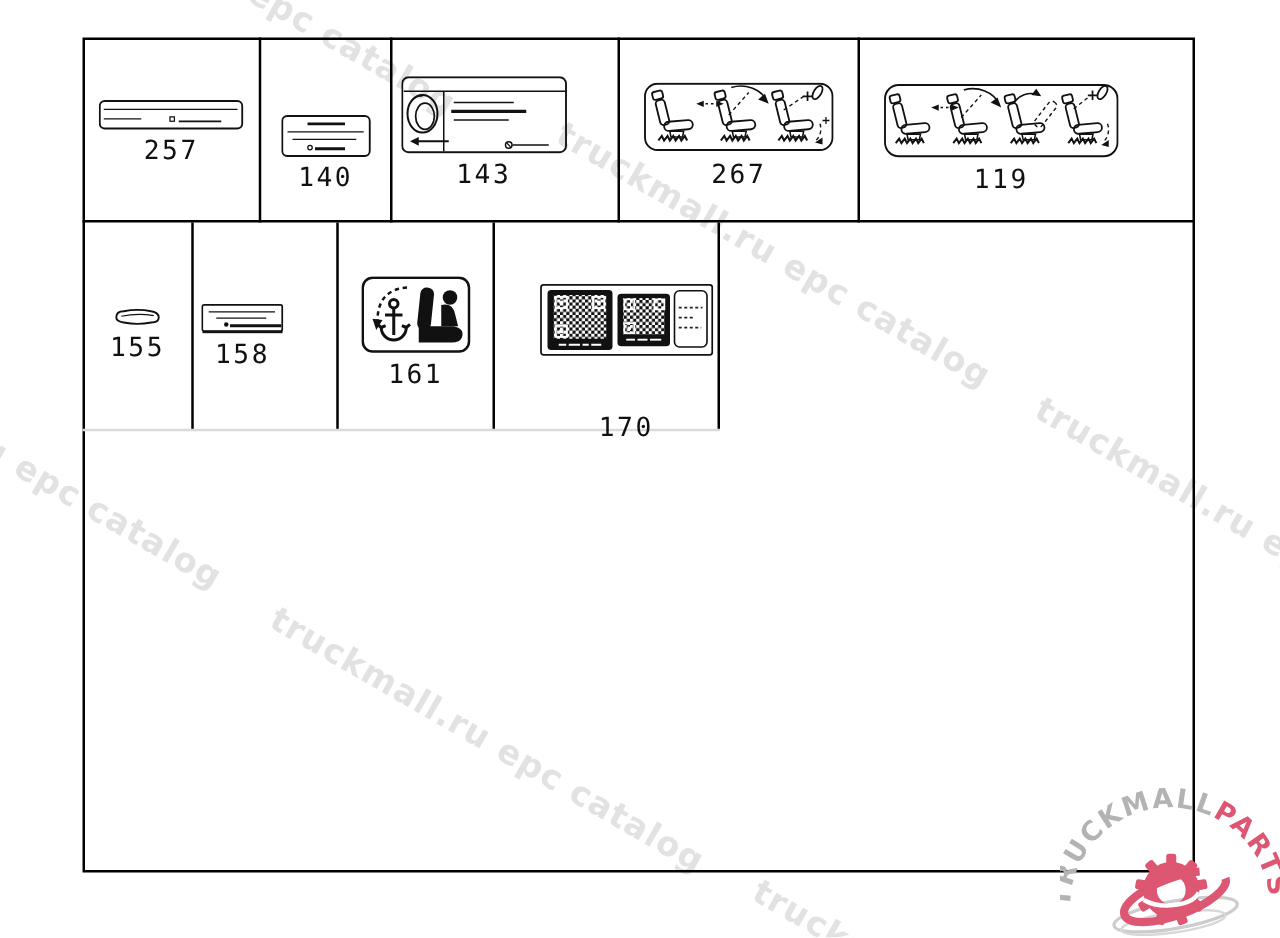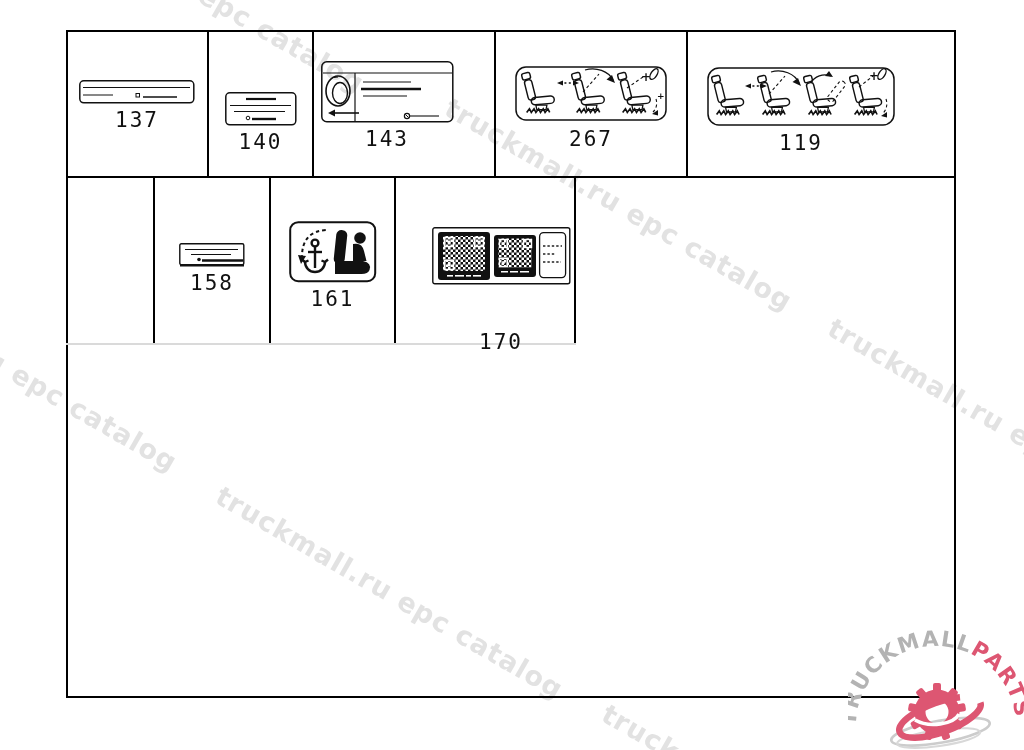--- a/index.html
+++ b/index.html
@@ -19,21 +19,21 @@
   .cell svg{display:block;}
   .caption{font-family:"DejaVu Sans Mono",monospace;font-size:21px;color:#111;
            letter-spacing:2px;margin-top:4px;text-align:center;}
   .c137{left:66px;top:30px;width:142px;padding-top:50px;}
   .c140{left:208px;top:30px;width:105px;padding-top:62px;}
   .c143{left:313px;top:30px;width:148px;padding-top:31px;}
   .c149{left:495px;top:30px;width:192px;padding-top:36px;}
   .c152{left:687px;top:30px;width:269px;padding-top:37px;align-items:flex-start;padding-left:20px;box-sizing:border-box;}
   .c152 .artwrap{display:flex;flex-direction:column;align-items:center;}
   .c155{left:66px;top:178px;width:88px;padding-top:66px;}
-  .c158{left:154px;top:178px;width:116px;padding-top:65px;justify-content:center;}
+  .c158{left:136px;top:178px;width:116px;padding-top:65px;justify-content:center;}
   .c161{left:270px;top:178px;width:125px;padding-top:43px;}
   .c170{left:395px;top:178px;width:212px;padding-top:49px;gap:41px;}
   
   #brand-logo{position:absolute;left:848px;top:626px;z-index:4;}
 </style>
 </head>
 <body>
 
 <div id="screen">
 
@@ -71,21 +71,21 @@
   <div class="line gray" style="left:66px;top:343px;width:510px;height:2px;"></div>
 
   <div class="cell c137">
     <svg width="116" height="24" viewBox="0 0 116 24">
       <rect x="0.8" y="0.8" width="114" height="22" rx="4" fill="none" stroke="#111" stroke-width="1.5"></rect>
       <line x1="4" y1="7.5" x2="111" y2="7.5" stroke="#111" stroke-width="1"></line>
       <line x1="4" y1="15" x2="34" y2="15" stroke="#111" stroke-width="1"></line>
       <rect x="57" y="13.5" width="3.5" height="3.5" fill="none" stroke="#111" stroke-width="1"></rect>
       <line x1="64" y1="17" x2="98" y2="17" stroke="#111" stroke-width="1.4"></line>
     </svg>
-    <div class="caption">137</div>
+    <div class="caption">257</div>
   </div>
 
   <div class="cell c140">
     <svg width="72" height="34" viewBox="0 0 72 34">
       <rect x="0.8" y="0.8" width="70" height="32" rx="4" fill="none" stroke="#111" stroke-width="1.5"></rect>
       <line x1="21" y1="7" x2="51" y2="7" stroke="#111" stroke-width="2.2"></line>
       <line x1="5" y1="13.5" x2="66" y2="13.5" stroke="#111" stroke-width="1"></line>
       <line x1="9" y1="19.5" x2="60" y2="19.5" stroke="#111" stroke-width="1"></line>
       <circle cx="23" cy="26" r="1.8" fill="none" stroke="#111" stroke-width="1"></circle>
       <line x1="27" y1="27" x2="51" y2="27" stroke="#111" stroke-width="2.4"></line>
@@ -169,20 +169,27 @@
       <line x1="152" y1="20" x2="166" y2="9" stroke="#111" stroke-width="1.1" stroke-dasharray="3 2.5"></line>
       <text x="162" y="13" font-size="12" font-weight="bold" fill="#111">+</text>
       <ellipse cx="175" cy="7" rx="3" ry="6" fill="none" stroke="#111" stroke-width="1.4" transform="rotate(32 175 7)"></ellipse>
       <path d="M179 32 a 10 12 0 0 1 -4 15" fill="none" stroke="#111" stroke-width="1.1" stroke-dasharray="3 2.5"></path>
       <polygon points="174,49 180,45 180,50.5" fill="#111"></polygon>
     </svg>
     <div class="caption">119</div>
     </div>
   </div>
 
+  <div class="cell c155">
+    <svg width="42" height="18" viewBox="0 0 42 18">
+      <path d="M4 10 q0 -5 6 -5 q11 -2.2 22 0 q6 1 6 5 q0 4 -6 4 q-11 2.2 -22 0 q-6 -1 -6 -4 z" fill="none" stroke="#111" stroke-width="1.5"></path>
+      <path d="M8 9 q13 -2.6 26 -0.5" fill="none" stroke="#111" stroke-width="1"></path>
+    </svg>
+    <div class="caption">155</div>
+  </div>
 
   <div class="cell c158">
     <svg width="66" height="24" viewBox="0 0 66 24">
       <rect x="0.8" y="0.8" width="64" height="21" rx="1.5" fill="none" stroke="#111" stroke-width="1.4"></rect>
       <line x1="6" y1="6.5" x2="59" y2="6.5" stroke="#111" stroke-width="1"></line>
       <line x1="12" y1="11.5" x2="52" y2="11.5" stroke="#111" stroke-width="1"></line>
       <circle cx="20" cy="16.5" r="1.8" fill="#111"></circle>
       <line x1="23" y1="17.5" x2="64" y2="17.5" stroke="#111" stroke-width="2.4"></line>
       <line x1="1" y1="22.5" x2="65" y2="22.5" stroke="#111" stroke-width="2"></line>
     </svg>

